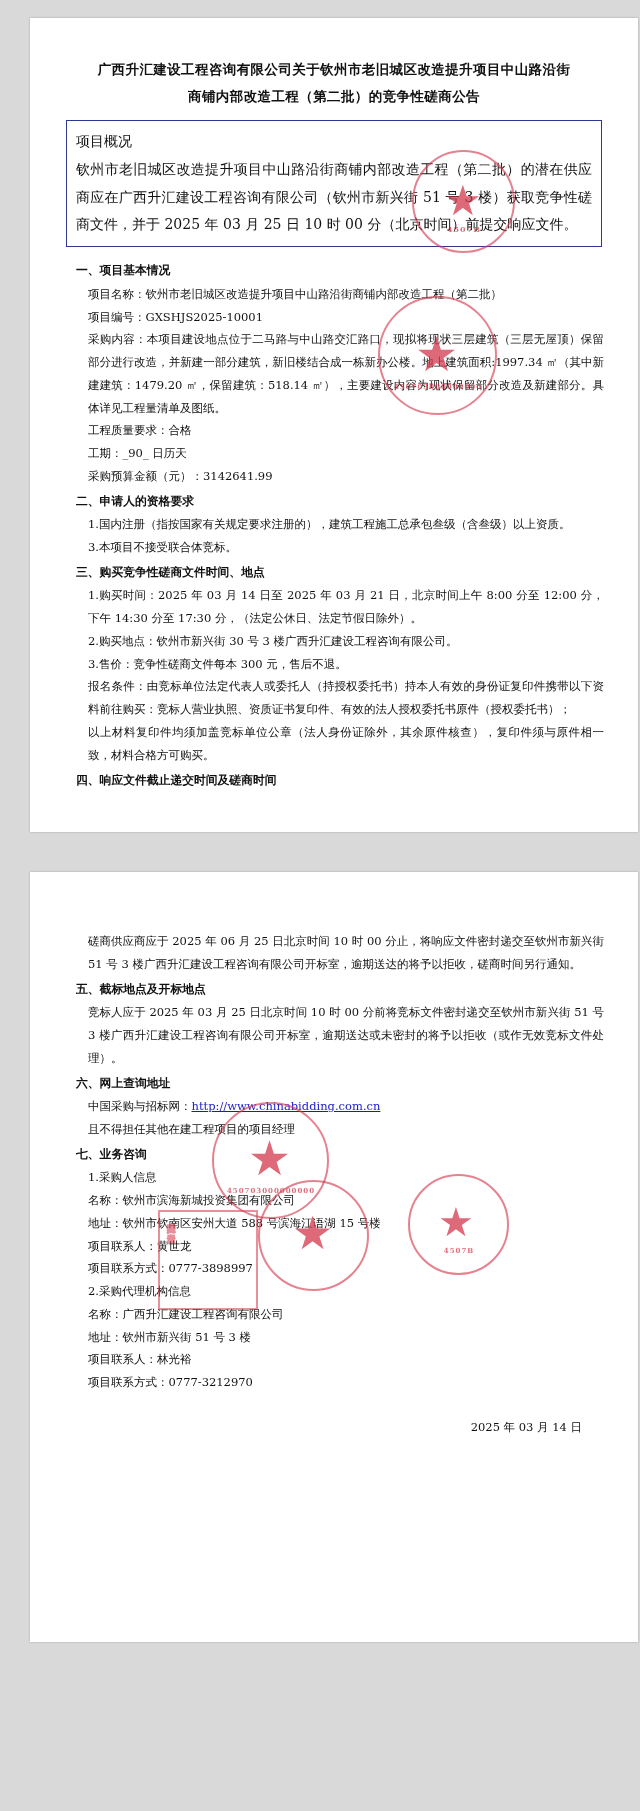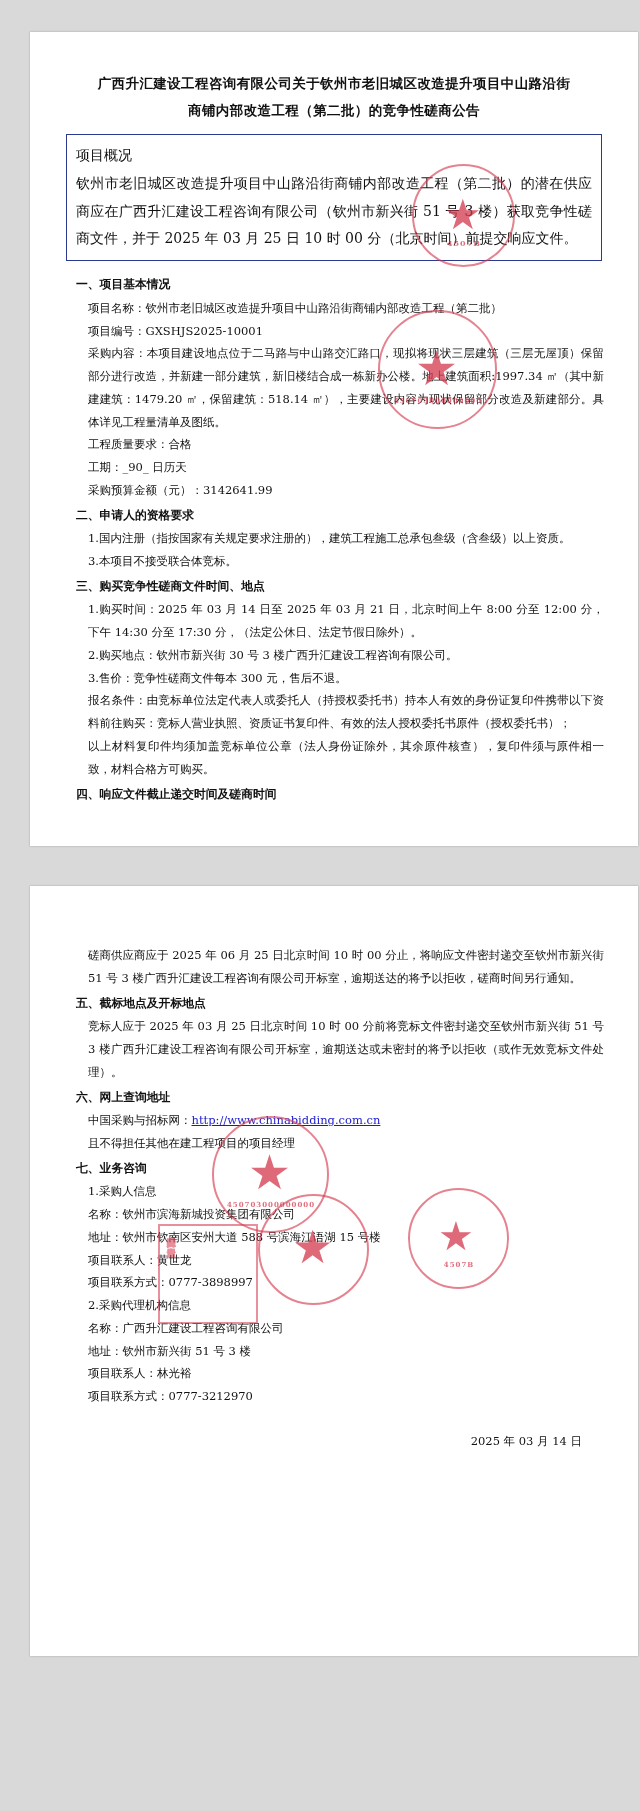--- a/index.html
+++ b/index.html
@@ -1,17 +1,17 @@
 <!DOCTYPE html>
 <html><head>
 <meta charset="utf-8">
 <style>
   html,body{margin:0;padding:0;background:#d9d9d9;}
   body{font-family:"DejaVu Serif", serif;}
-  .page-wrap{width:580px;margin:18px auto;background:#d9d9d9;position:relative;}
+  .page-wrap{width:580px;margin:4px auto;background:#d9d9d9;position:relative;}
   .page{
     width:540px;margin:0 auto;background:#fff;position:relative;
     box-shadow:0 0 2px rgba(0,0,0,.25);
   }
   .page1{padding:34px 34px 40px 34px;min-height:690px;}
   .page2{padding:40px 34px 40px 34px;min-height:690px;}
   .gap{height:40px;background:#d9d9d9;}
   .top-gap{height:14px;background:#d9d9d9;}
 
   .doc-title{

